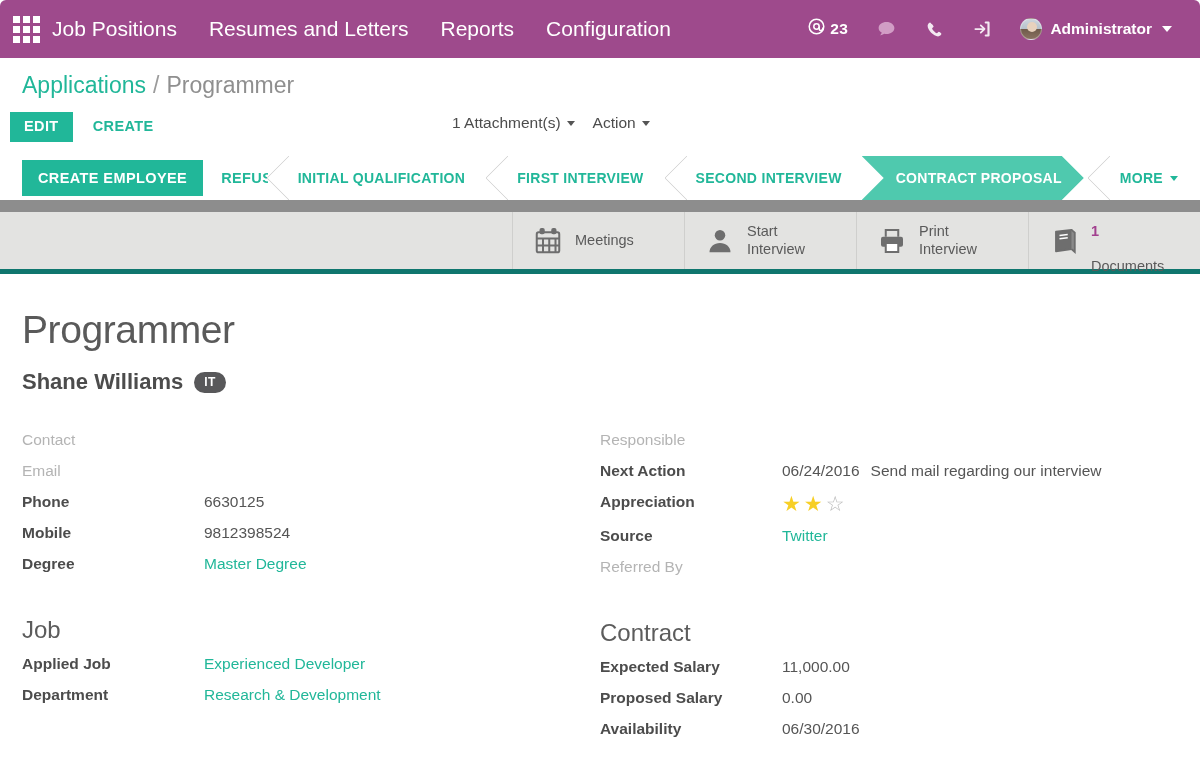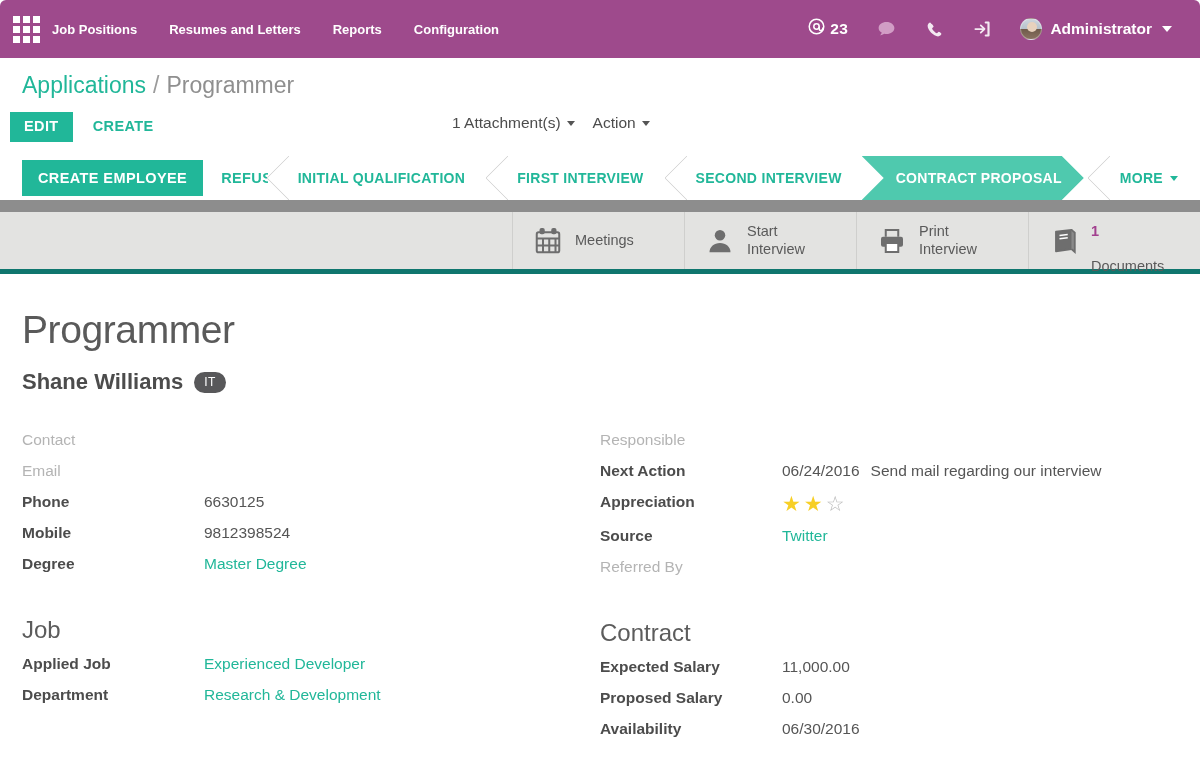--- a/index.html
+++ b/index.html
@@ -36,22 +36,22 @@
     color: #ffffff;
     font-size: 27px;
     font-weight: bold;
     letter-spacing: -0.3px;
     margin-right: 40px;
     white-space: nowrap;
   }
   .nav-menu { display: flex; align-items: center; gap: 32px; }
   .nav-menu .item {
     color: #ffffff;
-    font-size: 13px;
-    font-weight: bold;
+    font-size: 21px;
+    font-weight: normal;
     cursor: pointer;
     white-space: nowrap;
   }
   .nav-right {
     position: absolute; right: 14px; top: 0;
     height: 58px;
     display: flex; align-items: center; gap: 0px;
   }
   .nav-right .ni {
     color: #ffffff;
@@ -233,21 +233,21 @@
   .stat-btn .count { color: #a2408f; font-weight: bold; display:block; }
   .stat-ico { width: 30px; height: 30px; flex: none; color: #6e6e6e; }
 
   
   .sheet { padding: 36px 0 0 22px; }
   .title { font-size: 39px; color: #5a5a5a; font-weight: normal; letter-spacing: -0.4px; line-height: 1; }
   .subtitle-row { margin-top: 20px; display: flex; align-items: center; gap: 11px; }
   .subtitle { font-size: 22px; color: #4c4c4c; font-weight: bold; }
   .pill {
     background: #58585a; color: #ffffff;
-    font-size: 12px; font-weight: normal;
+    font-size: 12px; font-weight: bold;
     border-radius: 11px;
     padding: 4px 10px 5px;
     line-height: 1;
     letter-spacing: 0.4px;
   }
 
   .columns { display: flex; margin-top: 36px; }
   .col { width: 578px; }
   .col.right { padding-left: 0px; }
 

